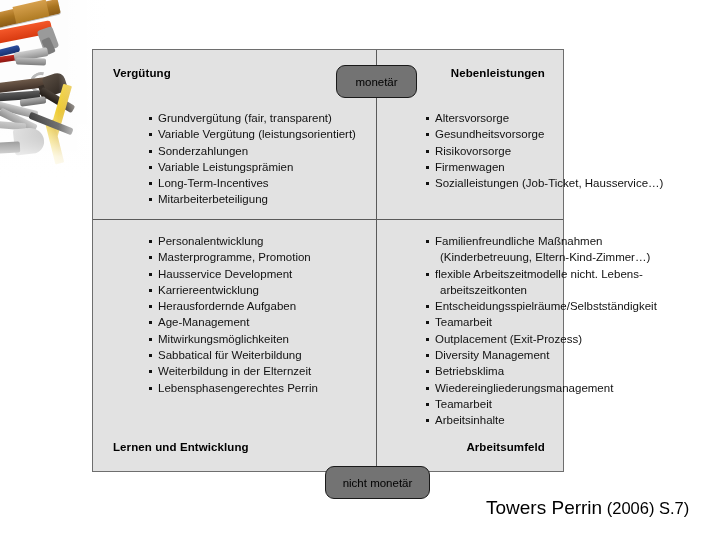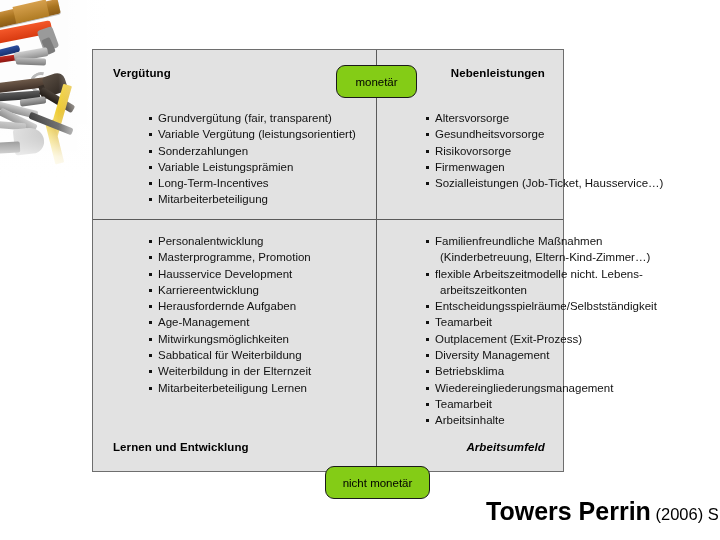--- a/index.html
+++ b/index.html
@@ -249,21 +249,21 @@
     position: absolute;
     font-size: 11.5px;
     font-weight: bold;
     color: #000;
     letter-spacing: .1px;
     white-space: nowrap;
   }
   .corner-tl { left: 20px; top: 17px; }
   .corner-tr { right: 18px; top: 17px; padding-left: 41px; }
   .corner-bl { left: 20px; bottom: 18px; }
-  .corner-br { right: 18px; bottom: 18px; font-style: italic; }
+  .corner-br { right: 18px; bottom: 18px; }
 
   .bullets {
     position: absolute;
     list-style: none;
     margin: 0;
     padding: 0;
     font-size: 11.5px;
     line-height: 16.3px;
     color: #111;
     white-space: nowrap;
@@ -285,21 +285,21 @@
     padding-left: 14px;
   }
 
   .q1-list { left: 56px; top: 60px; }
   .q2-list { left: 333px; top: 60px; }
   .q3-list { left: 56px; top: 183px; }
   .q4-list { left: 333px; top: 183px; }
 
   .pill {
     position: absolute;
-    background: #84cc16;
+    background: #737373;
     border: 1.4px solid #1a1a1a;
     border-radius: 9px;
     font-size: 11.5px;
     color: #000;
     display: flex;
     align-items: center;
     justify-content: center;
     box-sizing: border-box;
   }
   .pill-monetar {
@@ -319,22 +319,21 @@
   
   .caption {
     position: absolute;
     left: 486px;
     top: 497px;
     font-size: 16.5px;
     color: #000;
     white-space: nowrap;
   }
   .caption .lead {
-    font-size: 25px;
-    font-weight: bold;
+    font-size: 19px;
   }
 </style>
 </head>
 <body>
 
 <div class="tools-photo">
   <div class="tool tl-wood"></div>
   <div class="tool tl-wood2"></div>
   <div class="tool tl-wrench"></div>
   <div class="tool tl-wrench-head"></div>
@@ -394,21 +393,21 @@
   <ul class="bullets q3-list">
       <li class="bullet">Personalentwicklung</li>
       <li class="bullet">Masterprogramme, Promotion</li>
       <li class="bullet">Hausservice Development</li>
       <li class="bullet">Karriereentwicklung</li>
       <li class="bullet">Herausfordernde Aufgaben</li>
       <li class="bullet">Age-Management</li>
       <li class="bullet">Mitwirkungsmöglichkeiten</li>
       <li class="bullet">Sabbatical für Weiterbildung</li>
       <li class="bullet">Weiterbildung in der Elternzeit</li>
-      <li class="bullet">Mitarbeiterbeteiligung Lernen</li>
+      <li class="bullet">Lebensphasengerechtes Perrin</li>
     </ul>
 
   <ul class="bullets q4-list">
       <li class="bullet">Familienfreundliche Maßnahmen</li>
       <li class="cont">(Kinderbetreuung, Eltern-Kind-Zimmer…)</li>
       <li class="bullet">flexible Arbeitszeitmodelle nicht. Lebens-</li>
       <li class="cont">arbeitszeitkonten</li>
       <li class="bullet">Entscheidungsspielräume/Selbstständigkeit</li>
       <li class="bullet">Teamarbeit</li>
       <li class="bullet">Outplacement (Exit-Prozess)</li>

